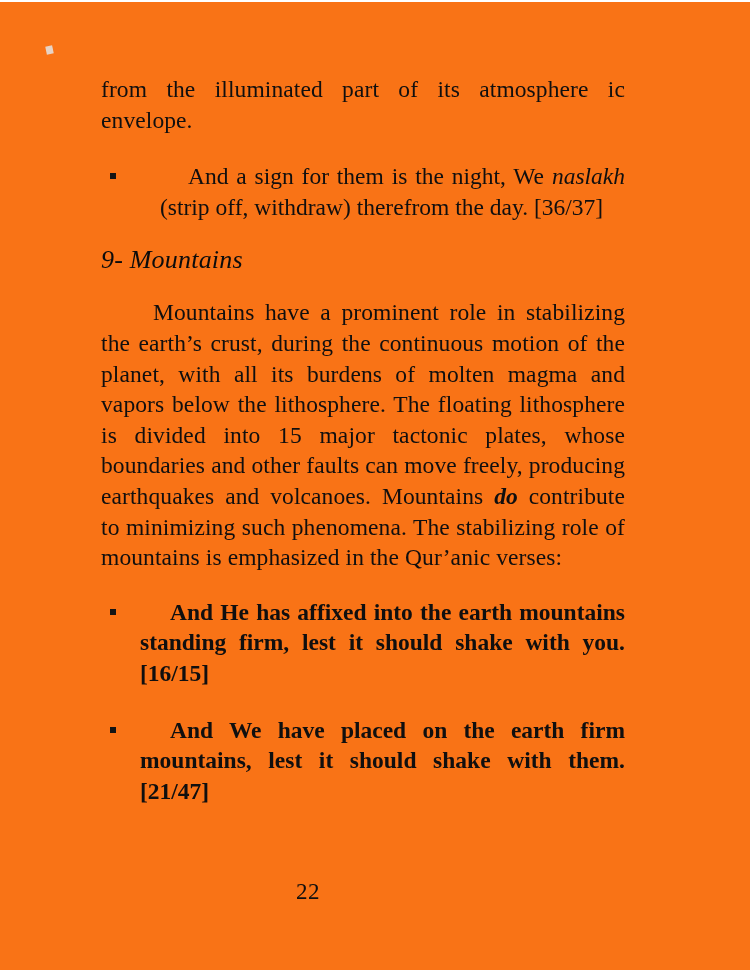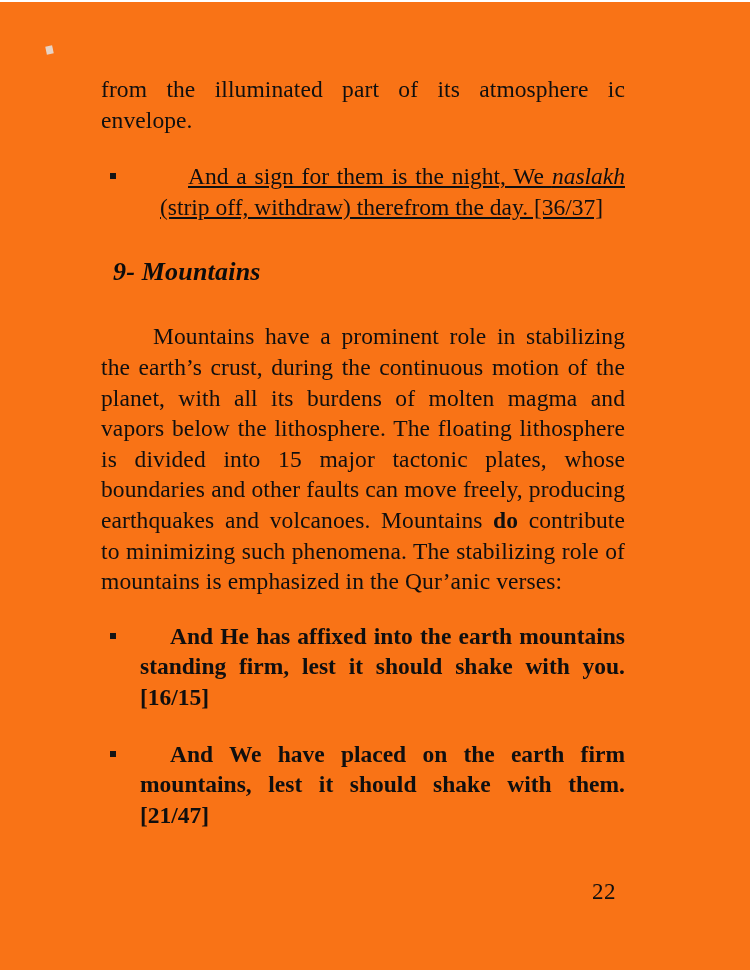--- a/index.html
+++ b/index.html
@@ -52,24 +52,24 @@
     text-align: justify;
     text-justify: inter-word;
     letter-spacing: .1px;
   }
   p.body.indent {
     text-indent: 52px;
   }
 
   
   h2.section {
-    margin: 12px;
+    margin: 0;
     font-size: 26px;
     line-height: 31px;
-    font-weight: bold;
+    font-weight: normal;
     font-style: italic;
     letter-spacing: .2px;
     color: #0c0c0c;
   }
 
   
   ul.quotes {
     list-style: none;
     margin: 0;
     padding: 0;
@@ -91,47 +91,47 @@
   }
   .q-text {
     display: block;
   }
   
   li.deep {
     padding-left: 59px;
     width: 465px;
   }
   li.deep .bullet-sq { left: 9px; }
-  li.deep .q-text { text-indent: 28px; text-decoration: underline; }
+  li.deep .q-text { text-indent: 28px; }
 
   
   li.shallow {
     padding-left: 39px;
     width: 485px;
     font-weight: bold;
   }
   li.shallow .bullet-sq { left: 9px; }
   li.shallow .q-text { text-indent: 30px; }
 
   .ital { font-style: italic; }
-  .bold { font-weight: bold; }
+  .bold { font-weight: bold; font-style: italic; }
 
   
   .sp-a { height: 26px; }
   .sp-b { height: 22px; }
   .sp-c { height: 22px; }
   .sp-d { height: 24px; }
 
   
   .folio {
     position: absolute;
     left: 0;
     top: 876px;
     width: 616px;
-    text-align: right;
+    text-align: center;
     font-size: 23px;
     line-height: 28px;
     letter-spacing: .5px;
   }
 </style>
 </head>
 <body>
 
 <div id="page">
 

